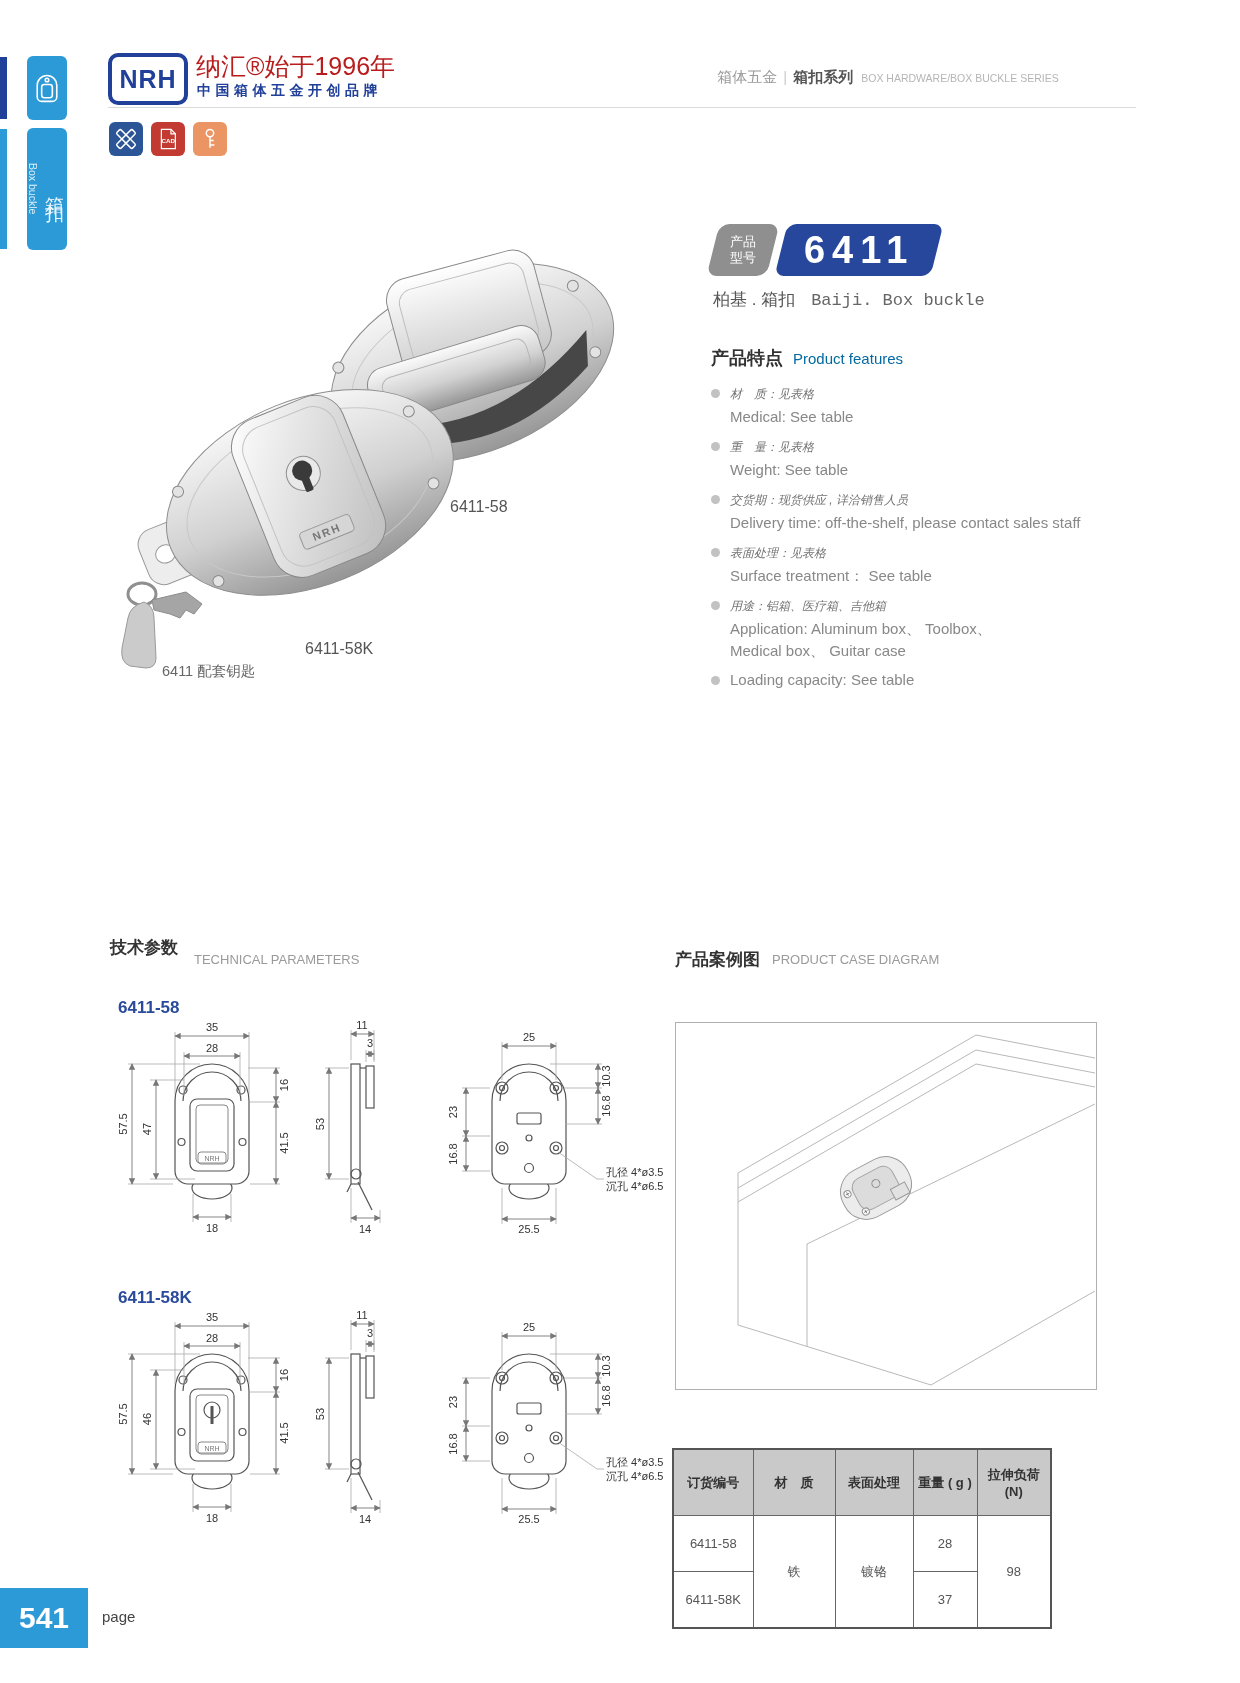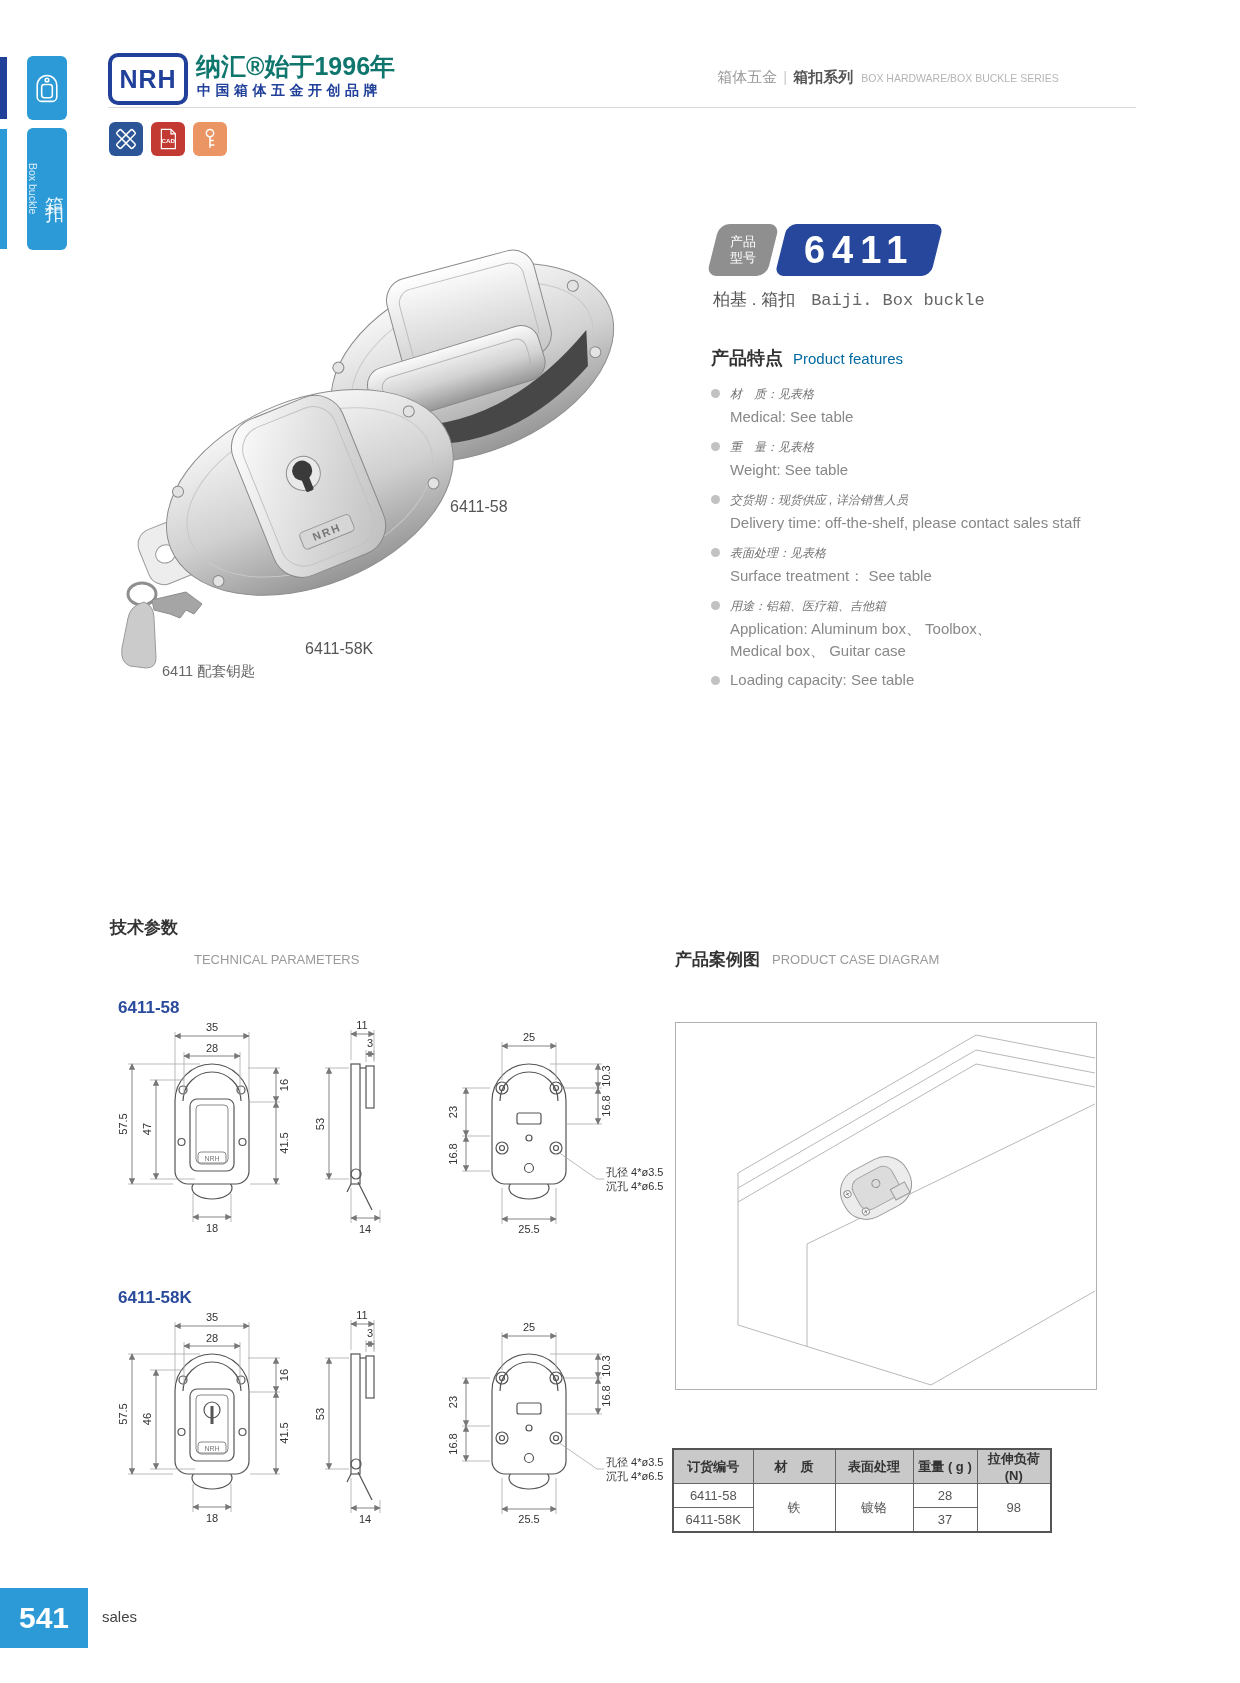--- a/index.html
+++ b/index.html
@@ -13,21 +13,21 @@
              display:flex;align-items:center;justify-content:center;}
   .side-tab2{left:27px;top:128px;width:40px;height:122px;background:#2b9ad6;border-radius:6px;
              display:flex;align-items:center;justify-content:center;gap:3px;}
   .vtext{writing-mode:vertical-rl;}
   .side-zh{font-size:19px;letter-spacing:7px;color:#eaf6fd;}
   .side-en{font-size:10.5px;color:#d9eefb;}
   
   .logo-box{left:108px;top:53px;width:72px;height:44px;border:4px solid #21409a;border-radius:10px;
             display:flex;align-items:center;justify-content:center;
             font-size:25px;font-weight:bold;color:#21409a;letter-spacing:1px;}
-  .slogan1{left:196px;top:50px;font-size:25px;font-weight:bold;color:#0f766e;}
+  .slogan1{left:196px;top:50px;font-size:25px;font-weight:normal;color:#b91c1c;}
   .slogan2{left:197px;top:82px;font-size:14px;color:#21409a;letter-spacing:4.5px;font-weight:bold;text-align:right;}
   .series{left:640px;top:68px;width:496px;text-align:center;font-size:15px;color:#999;}
   .series .sep{color:#ccc;margin:0 6px;}
   .series .bold{color:#555;font-weight:bold;}
   .series .en{font-size:10.5px;color:#b5b5b5;margin-left:8px;}
   .hdr-line{left:108px;top:107px;width:1028px;height:1px;background:#d9d9d9;}
   
   .tile{width:34px;height:34px;border-radius:6px;display:flex;align-items:center;justify-content:center;}
   .tile-blue{left:109px;top:122px;background:#2b5597;}
   .tile-red{left:151px;top:122px;background:#c23a32;}
@@ -55,21 +55,21 @@
   
   .sec-zh{font-size:17px;font-weight:bold;color:#333;}
   .sec-en{font-size:13px;color:#9a9a9a;}
   .draw-label{font-size:17px;font-weight:bold;color:#2a4b9b;}
   
   .case-box{left:675px;top:1022px;width:420px;height:366px;border:1px solid #b0b0b0;}
   
   .spec{position:absolute;left:672px;top:1448px;border-collapse:collapse;font-size:13px;color:#555;
         border:2px solid #555;}
   .spec th{background:#c9c9c9;color:#333;font-weight:bold;height:26px;}
-  .spec th,.spec td{border:1px solid #666;text-align:center;padding:0 4px;}
+  .spec th,.spec td{border:1px solid #666;text-align:center;padding:16px 4px;}
   .spec td{height:23px;background:#fff;}
   
   .page-box{left:0;top:1588px;width:88px;height:60px;background:#2b9ad6;color:#fff;
             display:flex;align-items:center;justify-content:center;font-size:30px;font-weight:bold;}
   .page-word{left:102px;top:1608px;font-size:15px;color:#444;}
   svg text{font-family:"Liberation Sans","DejaVu Sans",sans-serif;}
 </style>
 </head>
 <body>
 
@@ -235,21 +235,21 @@
     <div class="feat-zh">用途：铝箱、医疗箱、吉他箱</div>
     <div class="feat-en">Application: Aluminum box、 Toolbox、
 Medical box、 Guitar case</div>
   </div>
   <div class="feat-item">
     <span class="dot"></span>
     <div class="feat-en">Loading capacity: See table</div>
   </div>
 </div>
 
-<div class="abs sec-zh" style="left:110px;top:916px;">技术参数</div>
+<div class="abs sec-zh" style="left:110px;top:936px;">技术参数</div>
 <div class="abs sec-en" style="left:194px;top:952px;">TECHNICAL PARAMETERS</div>
 <div class="abs sec-zh" style="left:675px;top:948px;">产品案例图</div>
 <div class="abs sec-en" style="left:772px;top:952px;">PRODUCT CASE DIAGRAM</div>
 
 <div class="abs draw-label" style="left:118px;top:998px;">6411-58</div>
 <svg class="abs" style="left:100px;top:1016px;" width="575" height="245" viewBox="0 0 575 245">
   <defs>
     <marker id="ar1" viewBox="0 0 10 10" refX="9" refY="5" markerWidth="7" markerHeight="7" orient="auto-start-reverse">
       <path d="M0,0 L10,5 L0,10 z" fill="#777"></path>
     </marker>
@@ -500,13 +500,13 @@
     <td rowspan="2">98</td>
   </tr>
   <tr>
     <td>6411-58K</td>
     <td>37</td>
   </tr>
 </tbody>
   </table>
 
 <div class="abs page-box">541</div>
-<div class="abs page-word">sales</div>
+<div class="abs page-word">page</div>
 
 </body></html>

